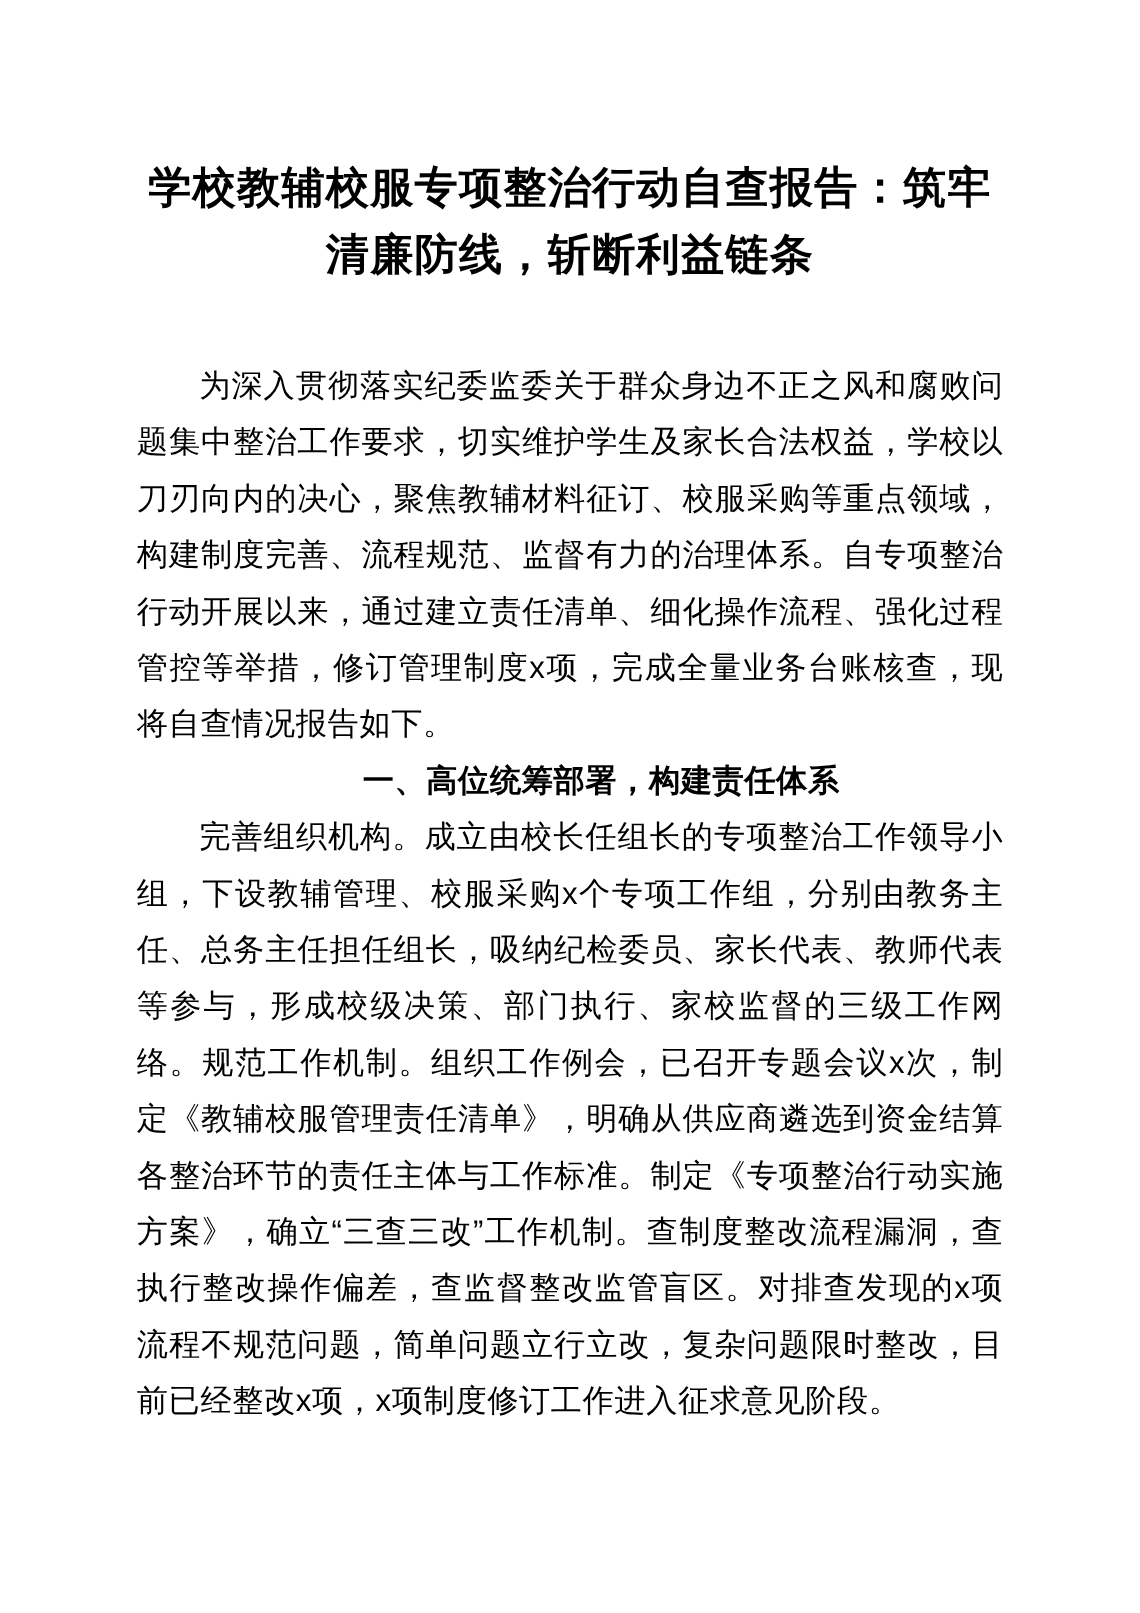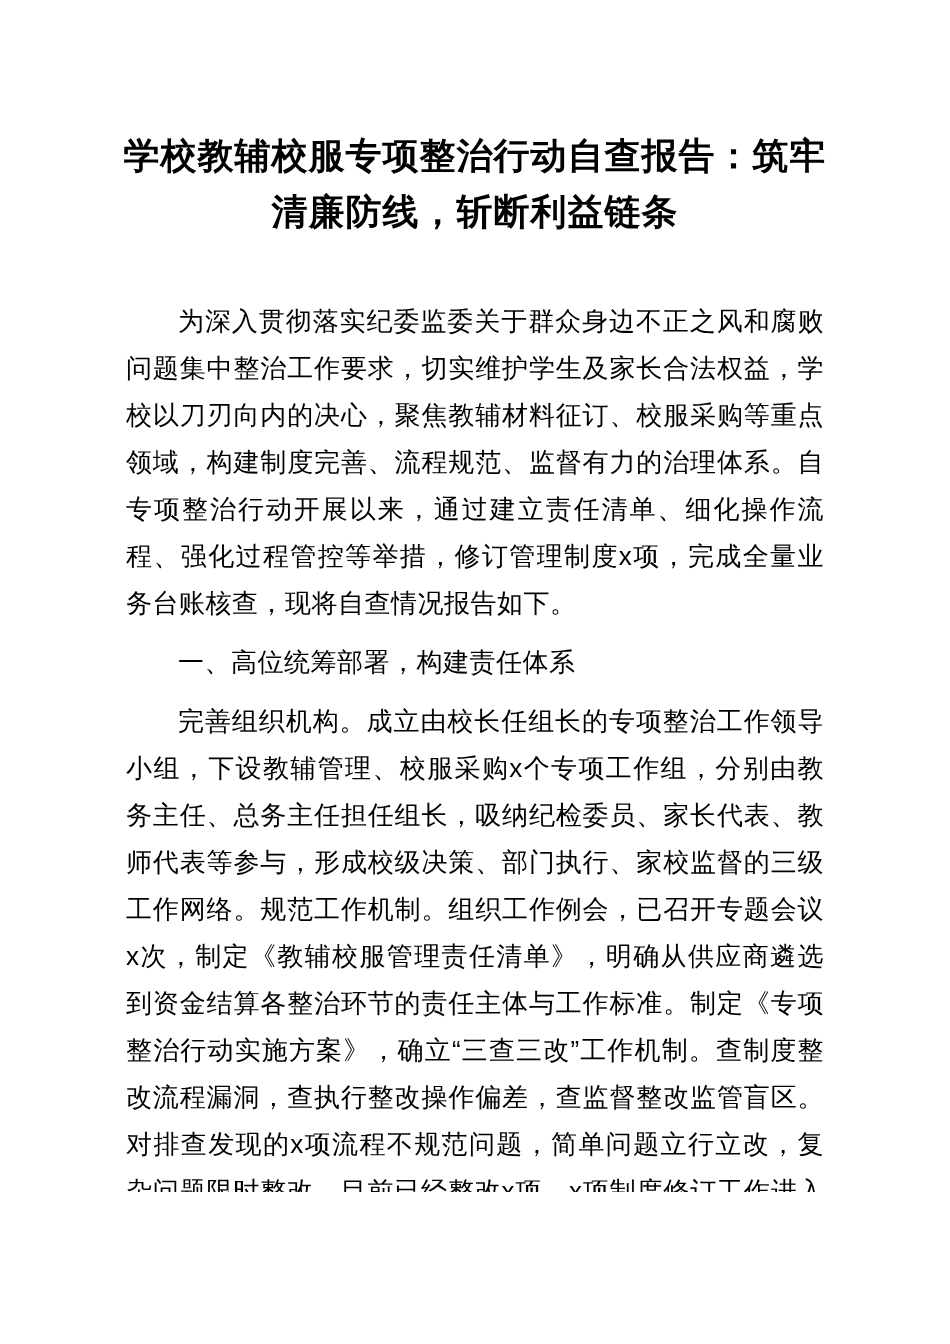--- a/index.html
+++ b/index.html
@@ -22,34 +22,34 @@
   }
   .doc-title {
     font-size: 36px;
     font-weight: 700;
     text-align: center;
     line-height: 1.55;
     margin: 0 0 58px 0;
     letter-spacing: 1px;
   }
   .doc-body p {
-    margin: 12px;
+    margin: 0;
   }
   .para {
     font-size: 26px;
     line-height: 1.81;
     text-align: justify;
     text-justify: inter-ideograph;
     text-indent: 2em;
     letter-spacing: 0.5px;
     font-weight: 400;
   }
   .para.heading {
-    font-weight: 400;
-    text-align: left;
+    font-weight: 700;
+    text-align: center;
   }
 </style>
 </head>
 <body>
 
 <div class="page">
   <h1 class="doc-title">学校教辅校服专项整治行动自查报告：筑牢清廉防线，斩断利益链条</h1>
   <div class="doc-body">
       <p class="para">为深入贯彻落实纪委监委关于群众身边不正之风和腐败问题集中整治工作要求，切实维护学生及家长合法权益，学校以刀刃向内的决心，聚焦教辅材料征订、校服采购等重点领域，构建制度完善、流程规范、监督有力的治理体系。自专项整治行动开展以来，通过建立责任清单、细化操作流程、强化过程管控等举措，修订管理制度x项，完成全量业务台账核查，现将自查情况报告如下。</p>
       <p class="para heading">一、高位统筹部署，构建责任体系</p>

